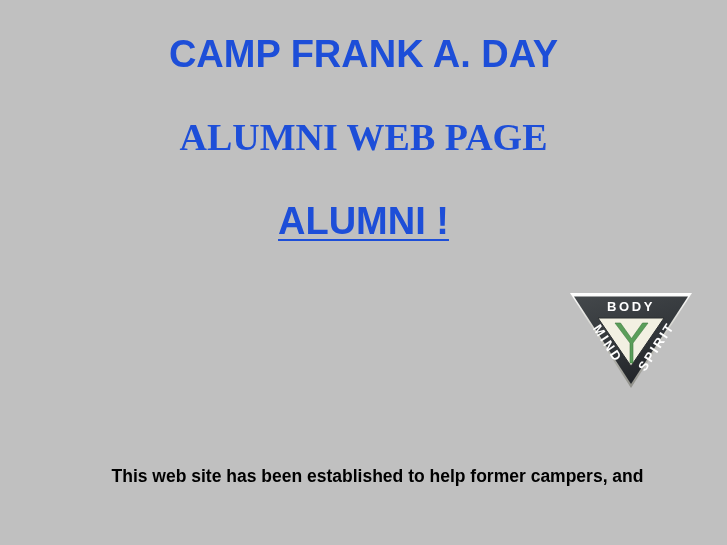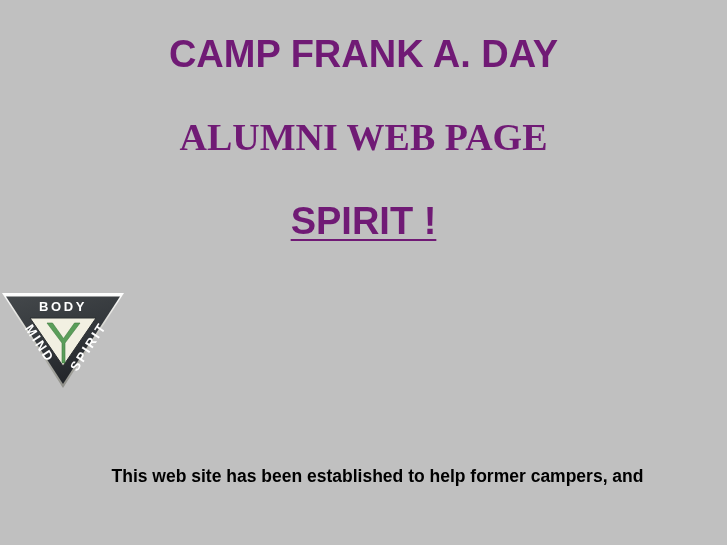--- a/index.html
+++ b/index.html
@@ -22,21 +22,21 @@
     height: 545px;
     background: #c0c0c0;
   }
 
   
   .heading {
     position: absolute;
     left: 0;
     width: 727px;
     text-align: center;
-    color: #701a75;
+    color: #1d4ed8;
     font-family: "Liberation Sans", sans-serif;
     font-weight: bold;
     font-size: 38px;
     line-height: 38px;
     letter-spacing: 0px;
     white-space: nowrap;
   }
   #heading-line-1 { top: 10px; }
   #heading-line-2 { top: 93px; font-family: Liberation Serif, serif; }
   #heading-line-3 { top: 177px; }
@@ -46,21 +46,21 @@
     text-underline-offset: 5px;
   }
 
   
   #logo-wrap {
     position: absolute;
     left: 0;
     top: 290px;
     width: 694px;
     height: 100px;
-    text-align: left;
+    text-align: right;
   }
   #logo-svg {
     display: inline-block;
     vertical-align: top;
   }
 
   
   #intro-paragraph {
     position: absolute;
     left: 0;
@@ -81,21 +81,21 @@
 </style>
 </head>
 <body>
 
 <div id="page">
 
   <h1 class="heading" id="heading-line-1">CAMP FRANK A. DAY</h1>
 
   <h1 class="heading" id="heading-line-2">ALUMNI WEB PAGE</h1>
 
-  <h1 class="heading" id="heading-line-3"><span class="welcome-text">SPIRIT !</span></h1>
+  <h1 class="heading" id="heading-line-3"><span class="welcome-text">ALUMNI !</span></h1>
 
   <div id="logo-wrap">
     <svg id="logo-svg" width="126" height="100" viewBox="0 0 126 100">
       <defs>
         <linearGradient id="bevel" x1="0" y1="0" x2="0" y2="1">
           <stop offset="0%" stop-color="#ffffff"></stop>
           <stop offset="45%" stop-color="#c9c9c2"></stop>
           <stop offset="100%" stop-color="#8e8e88"></stop>
         </linearGradient>
         <linearGradient id="facegrad" x1="0" y1="0" x2="0.4" y2="1">

